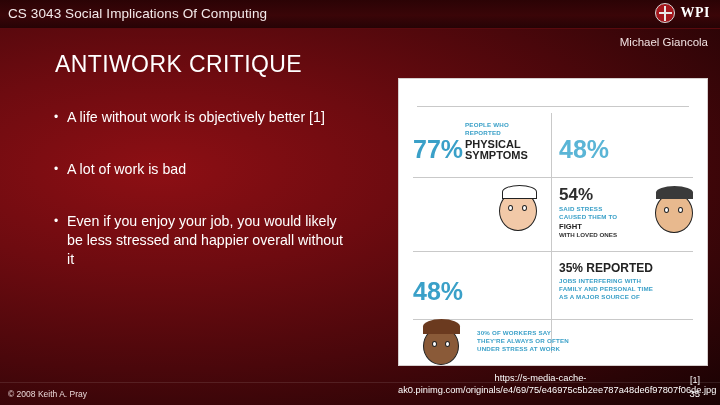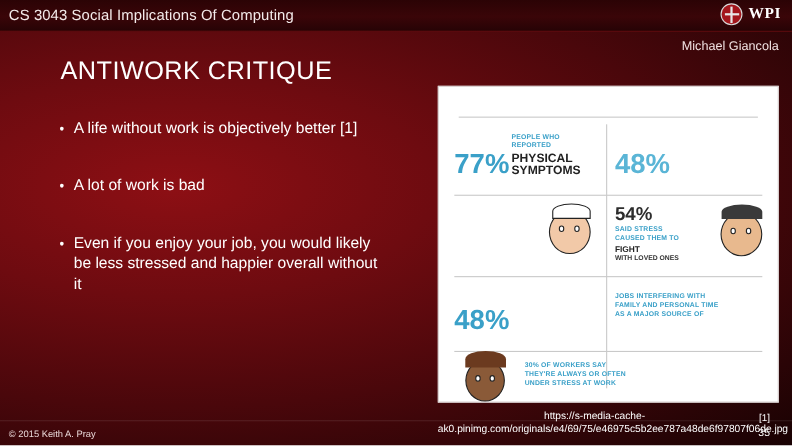--- a/index.html
+++ b/index.html
@@ -224,20 +224,21 @@
         <span class="eye" style="left:8px;"></span>
         <span class="eye" style="left:22px;"></span>
       </div>
     </div>
 
     <div class="stat" style="left:14px; top:186px;">
       <div class="big-num">48%</div>
     </div>
 
     <div class="stat" style="left:160px; top:184px; width:135px;">
+      <div class="lbl-big" style="font-size:12px;">35% REPORTED</div>
       <div class="lbl" style="margin-top:3px;">JOBS INTERFERING WITH</div>
       <div class="lbl">FAMILY AND PERSONAL TIME</div>
       <div class="lbl">AS A MAJOR SOURCE OF</div>
     </div>
 
     <div style="position:absolute; left:24px; top:248px; width:40px; height:40px;">
       <div class="face face3">
         <span class="eye" style="left:8px;"></span>
         <span class="eye" style="left:21px;"></span>
       </div>
@@ -245,15 +246,15 @@
     <div class="stat" style="left:78px; top:250px; width:120px;">
       <div class="lbl">30% OF WORKERS SAY</div>
       <div class="lbl">THEY'RE ALWAYS OR OFTEN</div>
       <div class="lbl">UNDER STRESS AT WORK</div>
     </div>
   </div>
 
   <div class="caption">https://s-media-cache-ak0.pinimg.com/originals/e4/69/75/e46975c5b2ee787a48de6f97807f06de.jpg</div>
   <div class="ref-num">[1]</div>
   <div class="footer-line"></div>
-  <div class="footer-copy">© 2015 Keith A. Pray</div>
+  <div class="footer-copy">© 2008 Keith A. Pray</div>
   <div class="slide-num">35</div>
 </div>
 
 </body></html>

